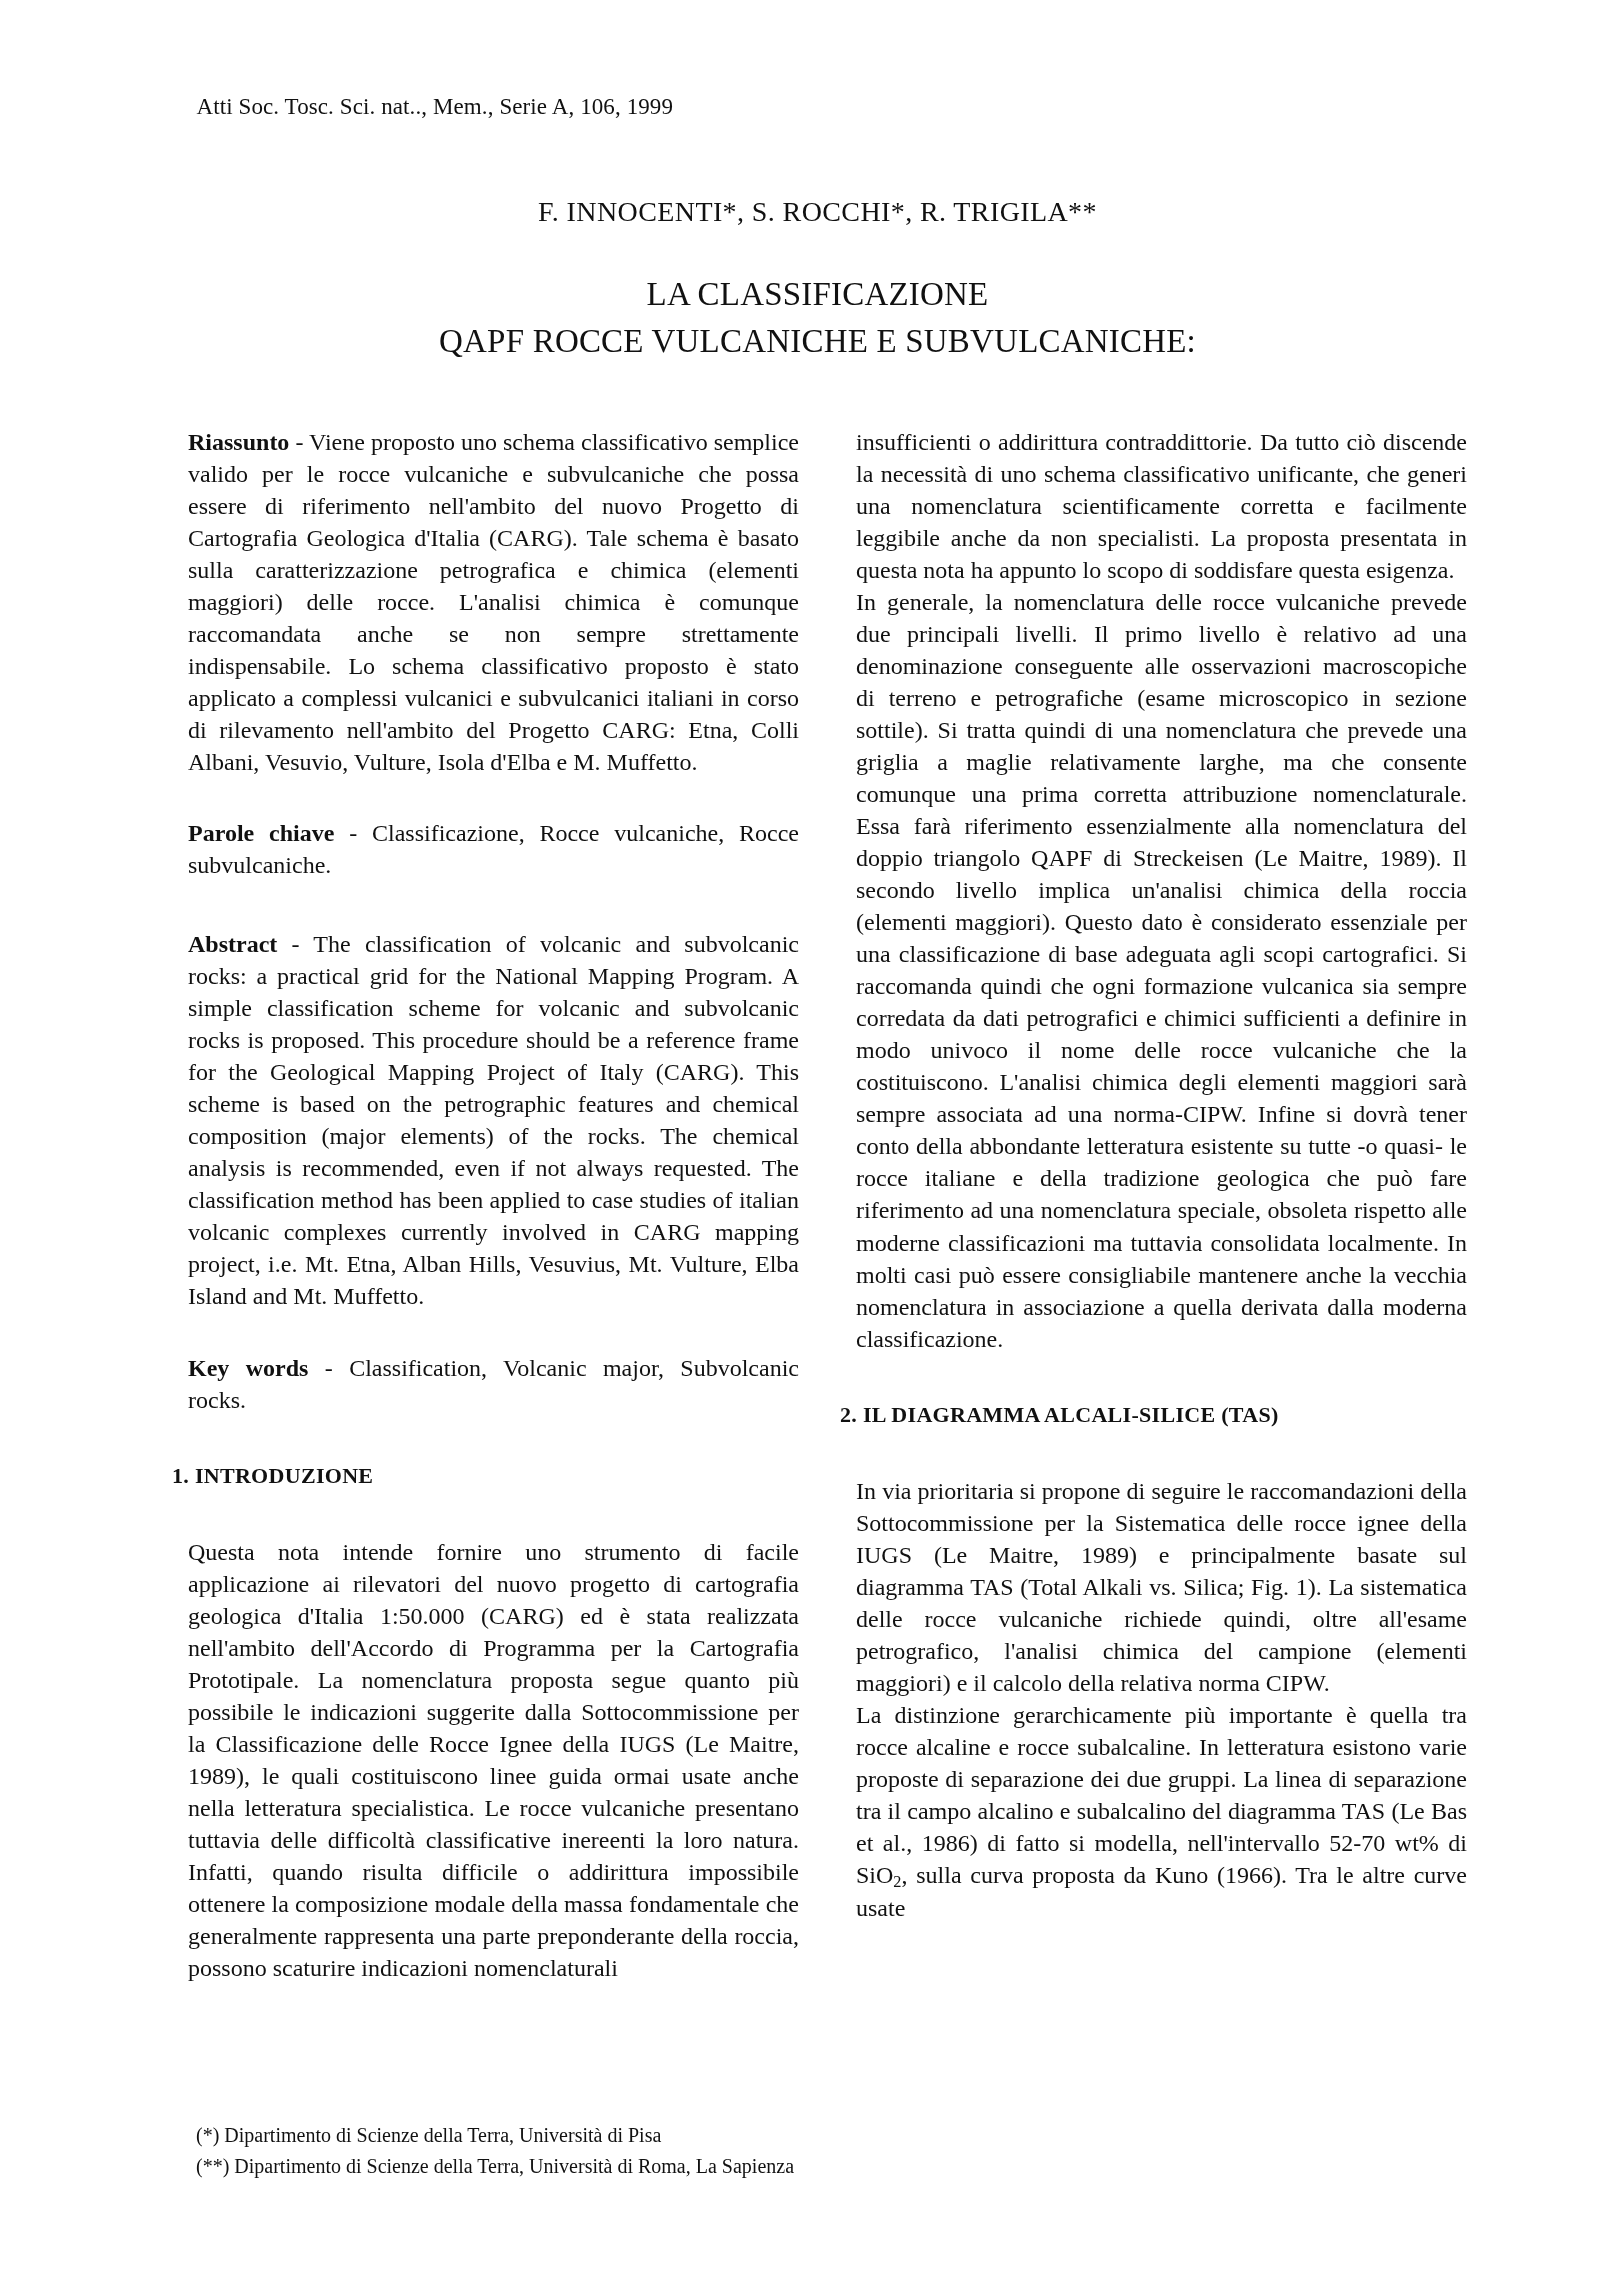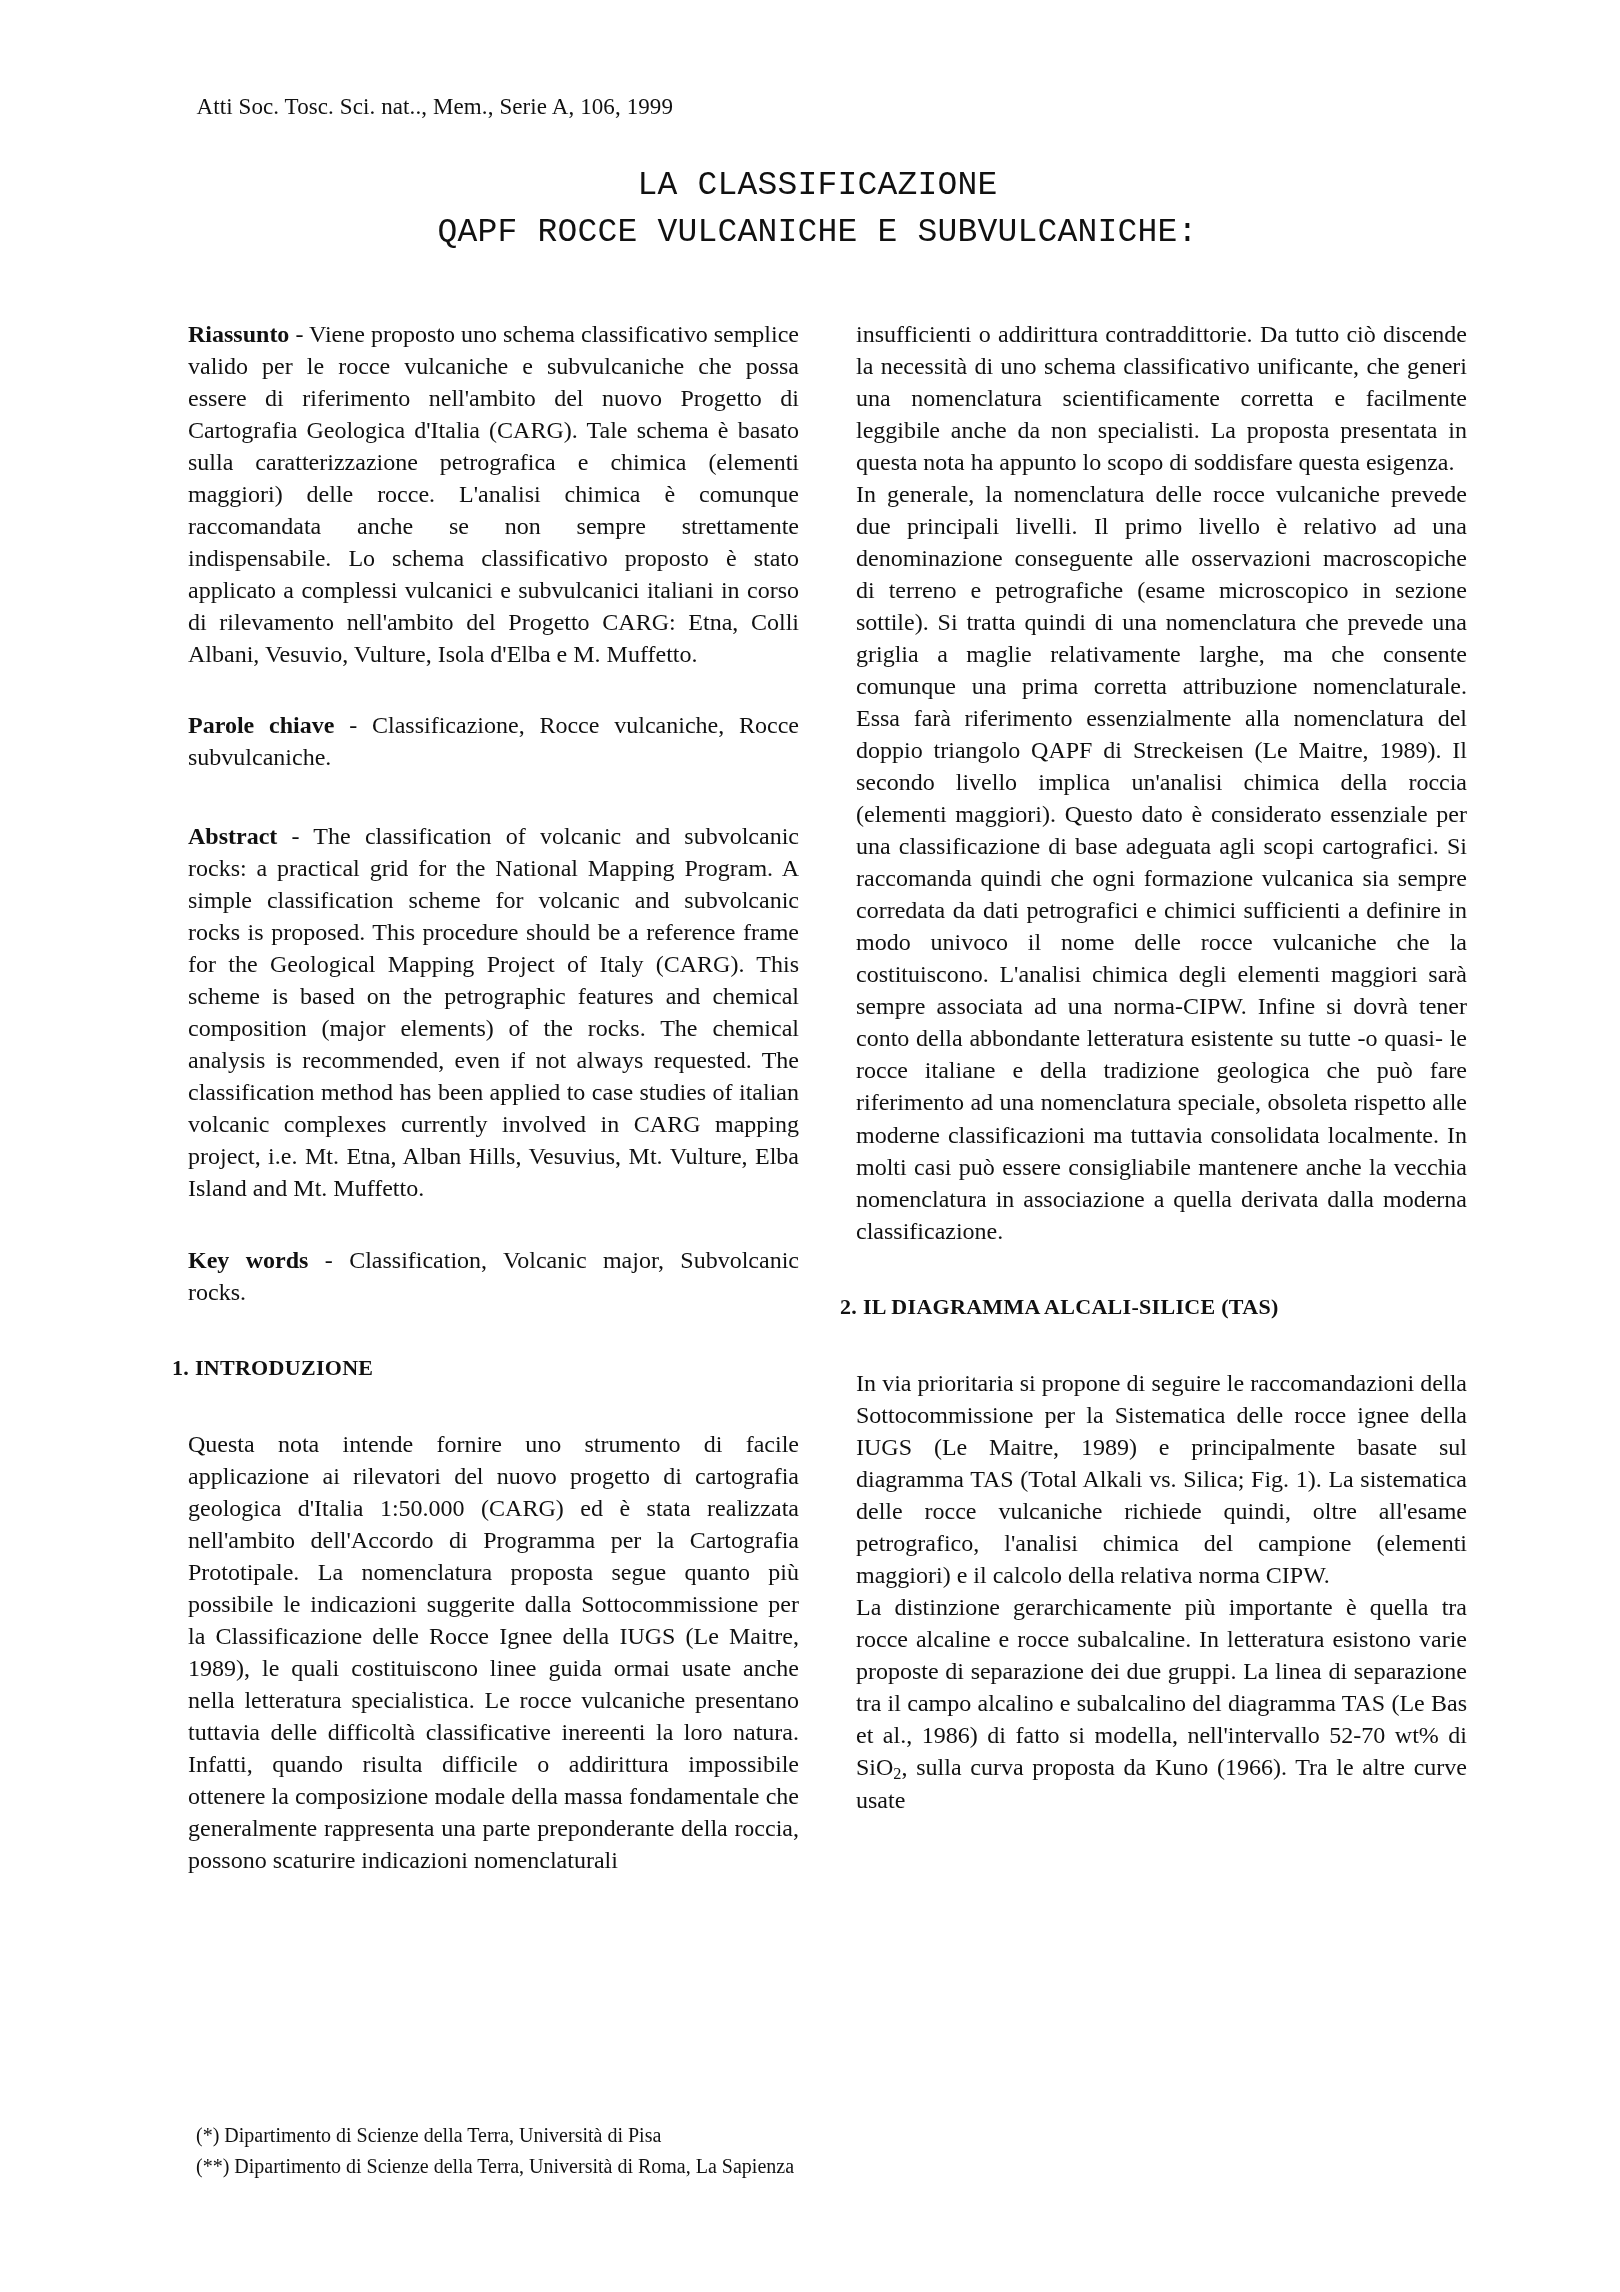--- a/index.html
+++ b/index.html
@@ -33,21 +33,21 @@
     font-variant: small-caps;
     letter-spacing: 0.4px;
   }
   .title-block {
     text-align: center;
     margin-top: 43px;
     font-size: 33px;
     line-height: 1.42;
     letter-spacing: 0.2px;
   }
-  .title-line { display: block; white-space: nowrap; font-family: Liberation Mono, monospace; }
+  .title-line { display: block; white-space: nowrap; }
   .columns {
     display: flex;
     margin-top: 61px;
     gap: 41px;
   }
   .col {
     width: 627px;
     flex: 0 0 627px;
   }
   p.body-par {
@@ -80,20 +80,21 @@
   .footnote-line { white-space: nowrap; }
   sub { font-size: 0.68em; vertical-align: -0.22em; }
 </style>
 </head>
 <body>
 
 <div class="page">
 
   <div class="journal-header">Atti Soc. Tosc. Sci. nat.., Mem., Serie A, 106, 1999</div>
 
+  <div class="authors">F. INNOCENTI*, S. ROCCHI*, R. TRIGILA**</div>
 
   <div class="title-block">
     <span class="title-line">LA CLASSIFICAZIONE</span>
     <span class="title-line">QAPF ROCCE VULCANICHE E SUBVULCANICHE:</span>
   </div>
 
   <div class="columns">
 
     <div class="col">
 

